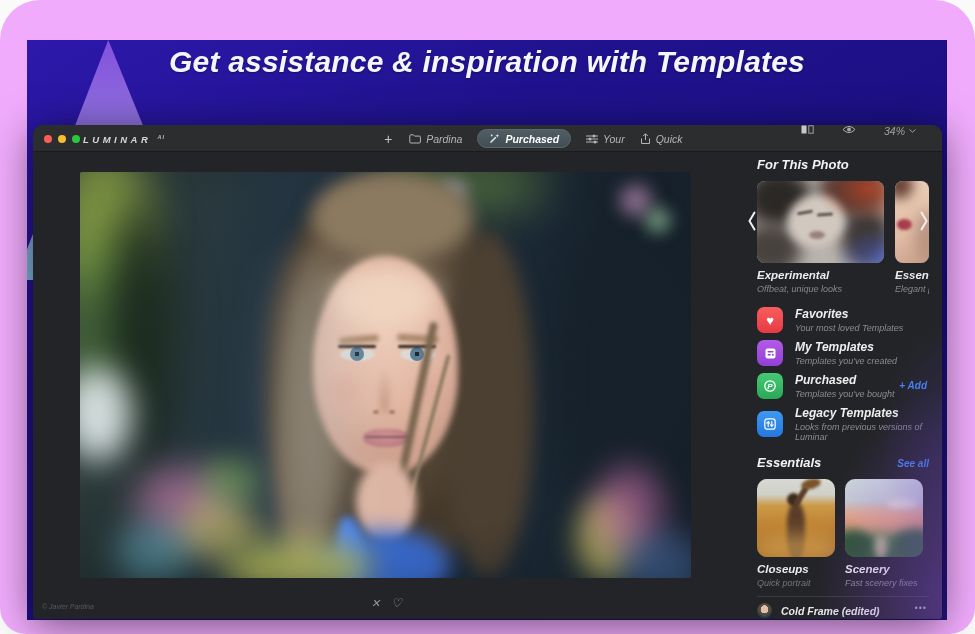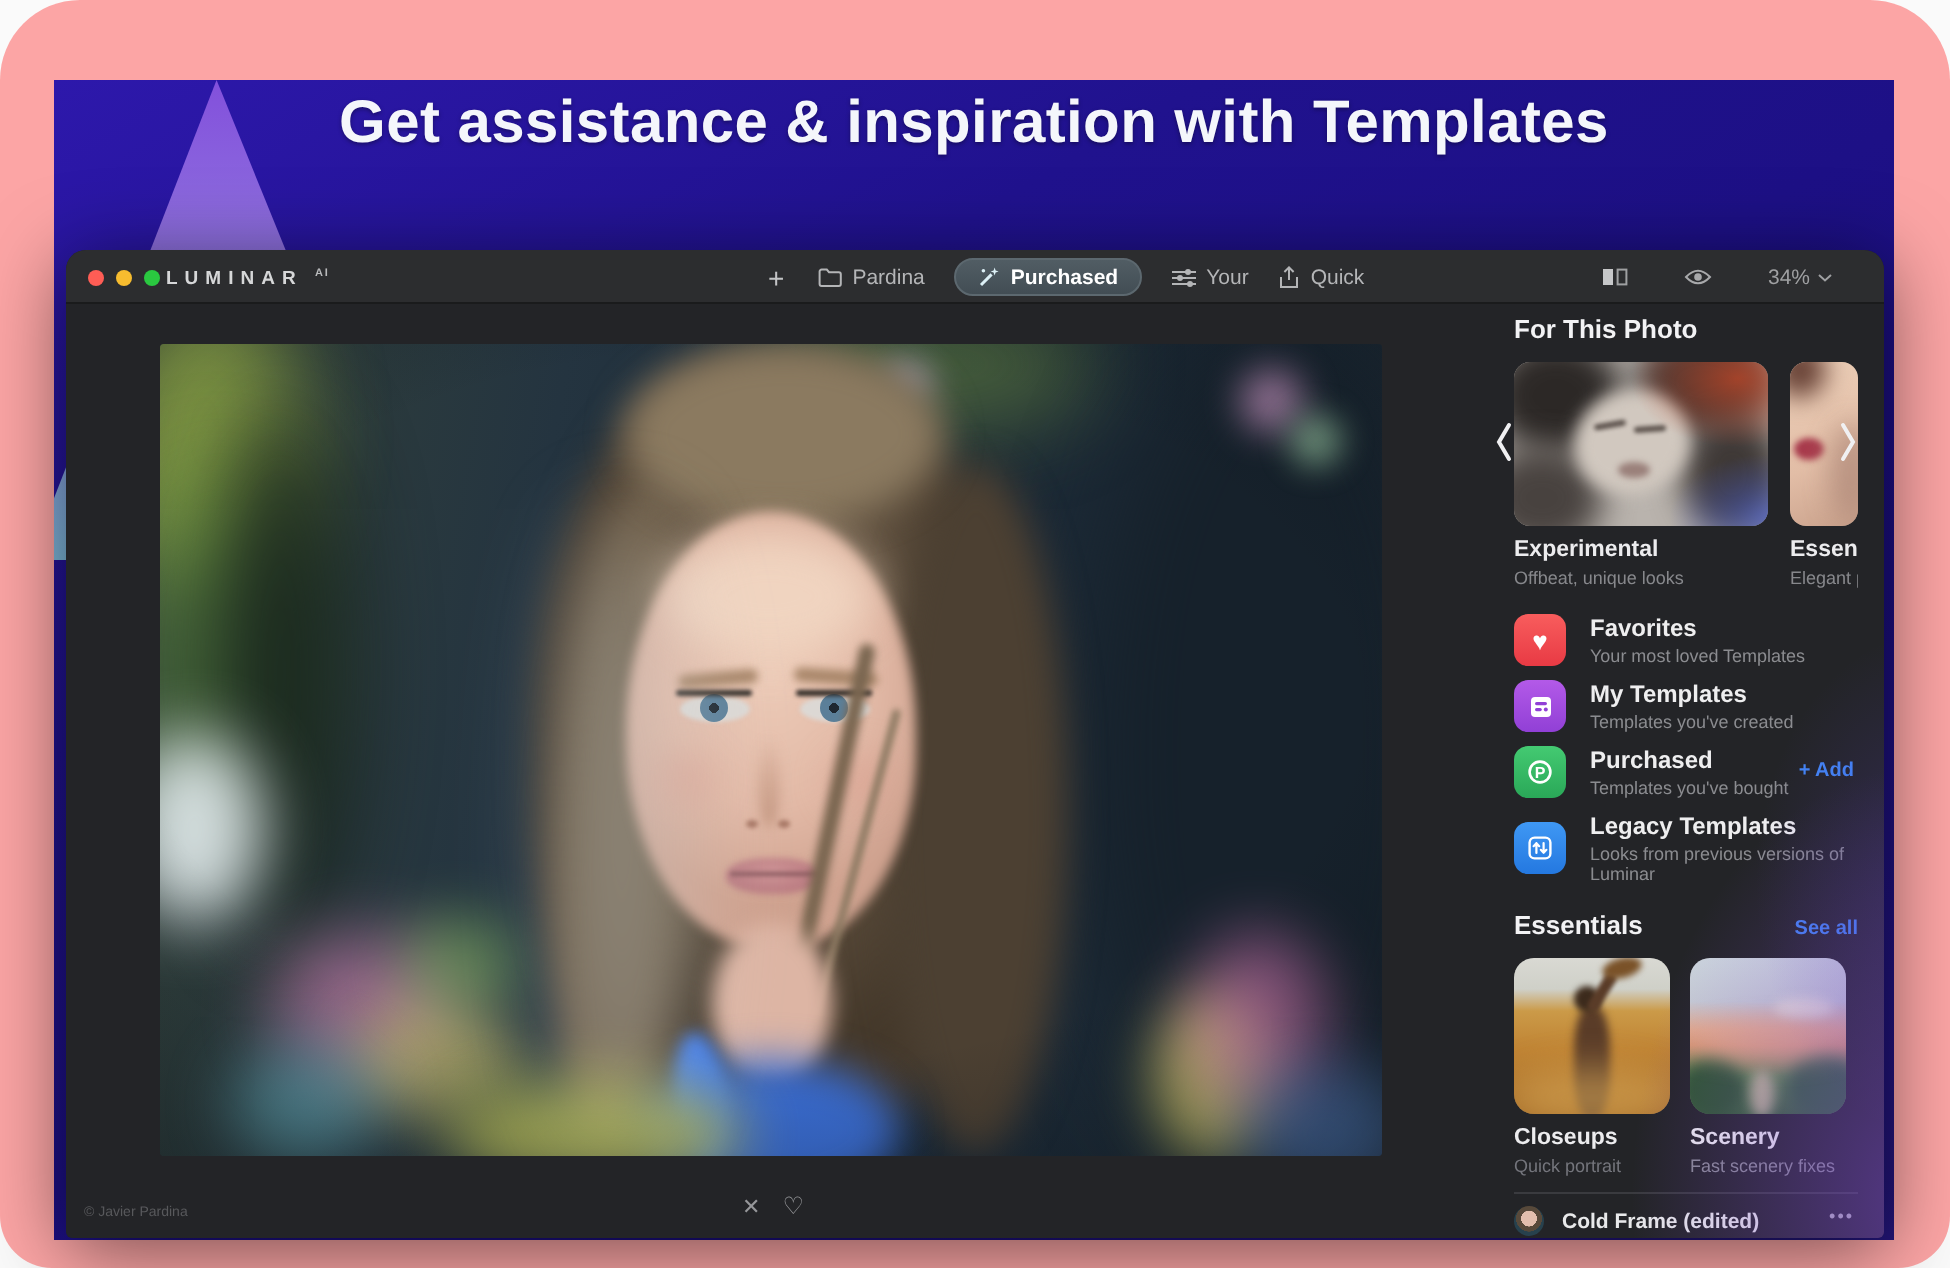--- a/index.html
+++ b/index.html
@@ -1,18 +1,18 @@
 <!DOCTYPE html>
 <html><head>
 <meta charset="utf-8">
 <style>
   html,body{margin:0;padding:0;background:#fff;}
   *{box-sizing:border-box;font-family:"Liberation Sans",sans-serif;}
   .stage{position:relative;width:975px;height:634px;background:#fafafa;overflow:hidden;}
-  .device{position:absolute;inset:0;background:#fca5a5;border-radius:40px 40px 26px 26px;}
+  .device{position:absolute;inset:0;background:#f0abfc;border-radius:40px 40px 26px 26px;font-style:italic;}
   
   .banner{position:absolute;left:27px;top:40px;width:920px;height:580px;overflow:hidden;
           background:linear-gradient(150deg,#2d18ab 0%,#20128e 30%,#1a0e7e 70%,#241679 100%);}
   .banner-tri{position:absolute;left:-12px;top:0;width:212px;height:240px;
           background:linear-gradient(180deg,#8a55e0 0%,#9b82e6 45%,#86c8e2 100%);
           clip-path:polygon(44% 0,0 100%,90% 100%);opacity:.92;}
   .banner-title{position:absolute;top:5px;left:0;right:0;text-align:center;color:#f4f6fb;
           font-size:30px;font-weight:700;letter-spacing:.2px;text-shadow:0 1px 2px rgba(0,0,0,.35);}
   
   .window{position:absolute;left:33px;top:125px;width:909px;height:494px;background:#232427;
@@ -21,21 +21,21 @@
   .lights{position:absolute;left:11px;top:10px;display:flex;gap:6px;}
   .light{width:8px;height:8px;border-radius:50%;}
   .l-red{background:#ff5d55}.l-yellow{background:#f7bc2f}.l-green{background:#2ac840}
   .logo{position:absolute;left:50px;top:9px;font-size:9.5px;letter-spacing:3.5px;color:#d6d7d8;font-weight:700;}
   .logo sup{font-size:5.5px;letter-spacing:1px;color:#b9babc;}
   .toolbar{position:absolute;left:351px;top:0;height:27px;display:flex;align-items:center;gap:15px;}
   .tbtn{display:flex;align-items:center;gap:5px;color:#b4b5b7;font-size:10.5px;cursor:default;}
   .tplus{color:#c3c4c6;font-size:14px;font-weight:400;margin-right:2px;}
   .pill{display:flex;align-items:center;gap:5px;background:linear-gradient(180deg,#515d64,#424d54);
         border:1px solid #5c686f;border-radius:10px;height:19px;padding:0 11px;color:#fff;font-weight:700;font-size:10.5px;}
-  .viewctl{position:absolute;right:26px;top:0;height:27px;display:flex;align-items:center;gap:28px;color:#9fa0a2;font-size:10.5px;}
+  .viewctl{position:absolute;right:26px;top:0;height:27px;display:flex;align-items:flex-start;gap:28px;color:#9fa0a2;font-size:10.5px;}
   .zoomlvl{display:flex;align-items:center;gap:4px;}
   
   .canvas-credit{position:absolute;left:9px;bottom:9px;font-size:7px;color:#58595c;}
   .canvas-actions{position:absolute;left:338px;top:471px;display:flex;gap:11px;color:#96979a;align-items:center;}
   .ca-x{font-size:11px;}.ca-h{font-size:12px;}
   .photo{position:absolute;left:47px;top:47px;width:611px;height:406px;background:#1b262c;overflow:hidden;border-radius:2px;}
   .b{position:absolute;border-radius:50%;}
   .photo .vig{position:absolute;inset:0;border-radius:0;
       background:radial-gradient(90% 80% at 48% 45%,rgba(0,0,0,0) 55%,rgba(8,14,20,.45) 100%);}
   

